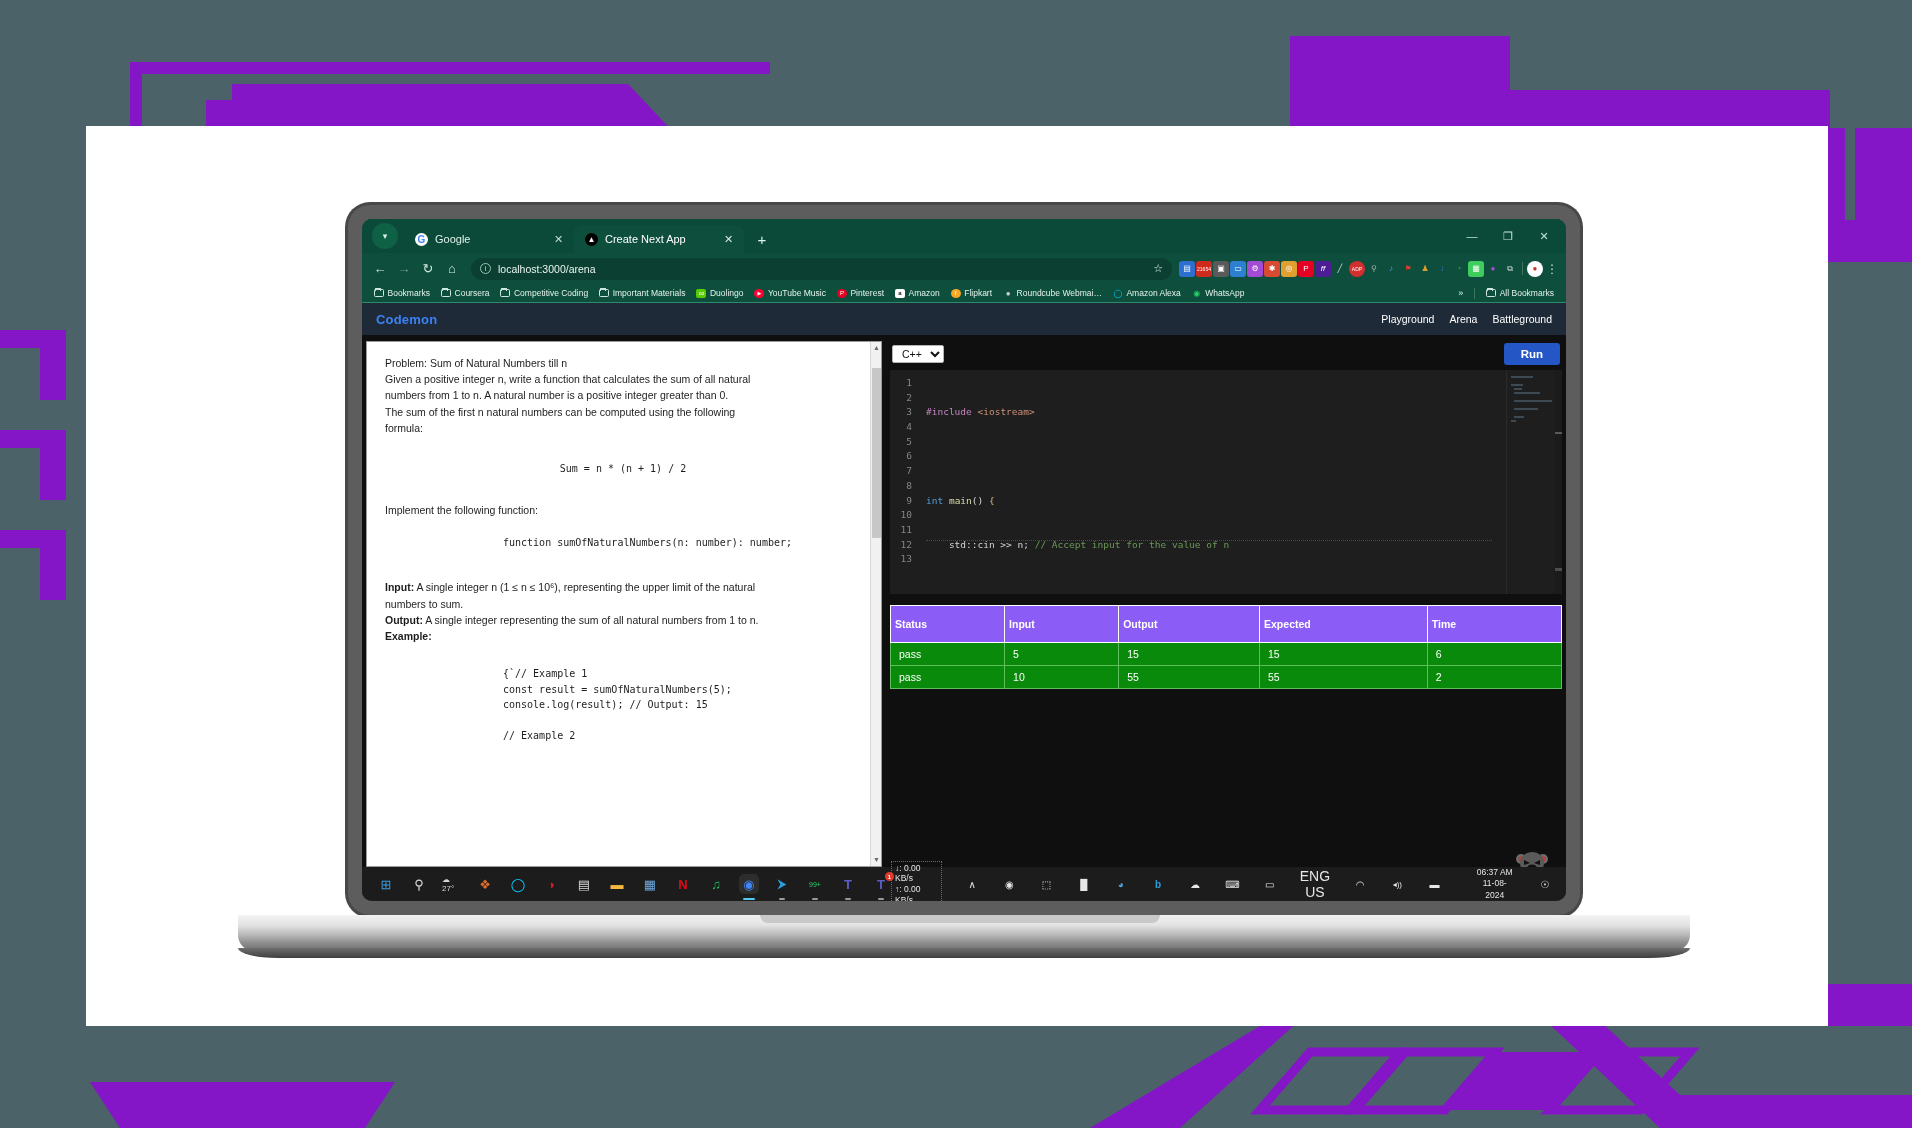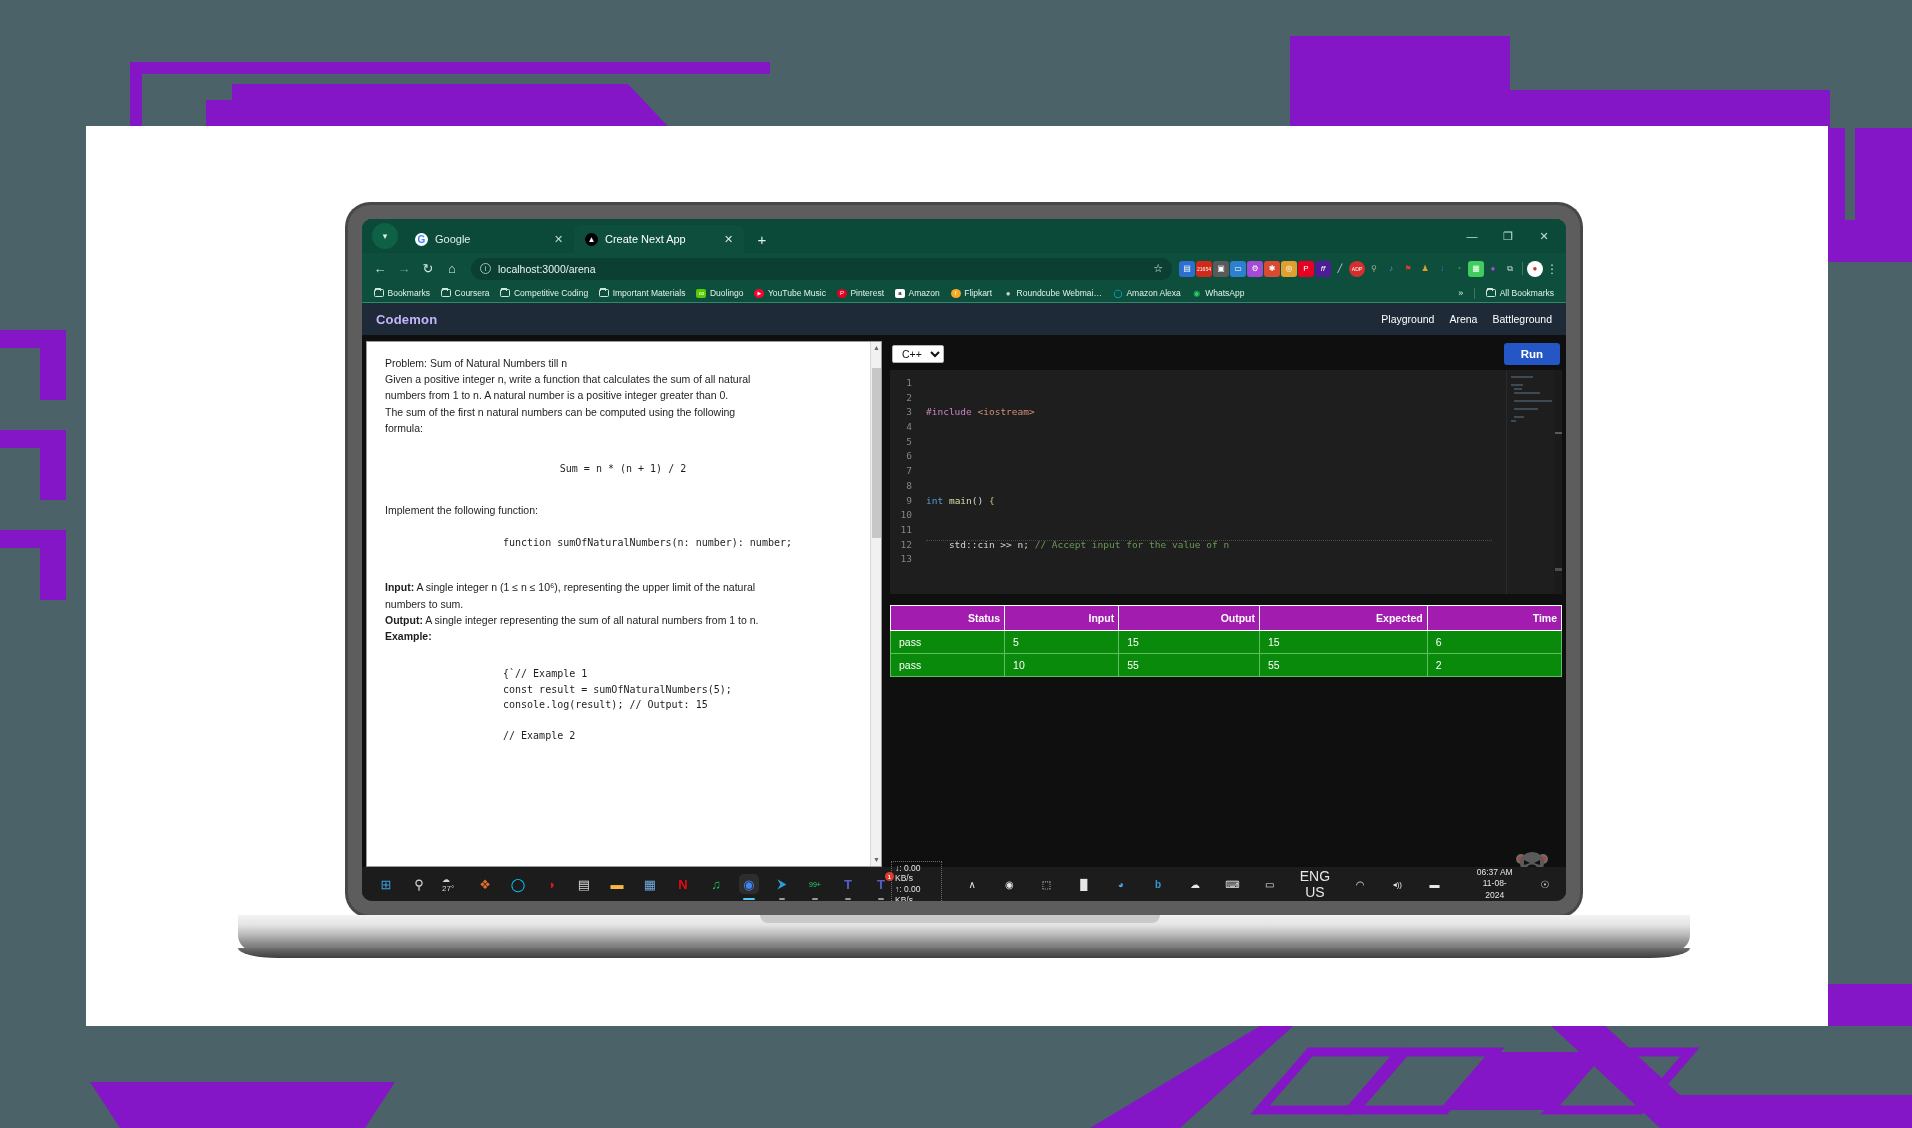--- a/index.html
+++ b/index.html
@@ -86,21 +86,21 @@
   .bm-spacer { margin-left:auto; }
   .bm-chev { padding:0 4px; font-size:9px; }
   .bm-div { width:1px;height:11px;background:#3c7460;margin:0 4px; }
 
   
   .page { flex:1; background:#0f0f0f; display:flex; flex-direction:column; overflow:hidden; }
   .app-header {
     height:33px; background:#1e2a38; display:flex; align-items:center;
     justify-content:space-between; padding:0 14px; border-top:1px solid #2f8a6b;
   }
-  .brand { color:#c4b5fd; font-size:13px; font-weight:bold; letter-spacing:.2px; }
+  .brand { color:#3b82f6; font-size:13px; font-weight:bold; letter-spacing:.2px; }
   .navlinks { display:flex; gap:15px; }
   .navlinks a { color:#ffffff; font-size:10.5px; text-decoration:none; }
 
   .workspace { flex:1; display:flex; padding:6px 4px 0 4px; gap:8px; overflow:hidden; }
 
   
   .problem-panel {
     width:516px; background:#ffffff; border:1px solid #9a9a9a;
     position:relative; overflow:hidden; color:#1d1d1d;
     font-size:10.5px; line-height:1.45; padding:14px 20px 0 18px;
@@ -144,22 +144,22 @@
   .minimap { width:56px; background:#1e1e1e; border-left:1px solid #2a2a2a; position:relative; flex:none; }
   .minimap .mm-line { position:absolute; height:1.5px; background:#4a5a66; opacity:.75; }
   .mini-scroll { position:absolute; right:0; top:0; width:8px; height:100%; background:#1b1b1b; }
   .mini-scroll .mth { position:absolute; left:1px; top:62px; width:7px; height:2px; background:#5a5a5a; }
   .mini-scroll .mth2 { position:absolute; left:1px; top:198px; width:7px; height:3px; background:#4d4d4d; }
 
   
   .results { margin-top:6px; }
   table.results-table { width:100%; border-collapse:collapse; font-size:10.5px; }
   table.results-table th {
-    background:#a21caf; color:#ffffff; font-weight:bold; padding:6px 4px;
-    border:1px solid #ffffff; text-align:right;
+    background:#8b5cf6; color:#ffffff; font-weight:bold; padding:12px 4px;
+    border:1px solid #ffffff; text-align:left;
   }
   table.results-table td {
     background:#0a8a0a; color:#ffffff; padding:5px 8px;
     border:1px solid #5fbf5f; text-align:left;
   }
 
   .mascot { position:absolute; right:14px; bottom:6px; width:40px; height:48px; }
 
   
   .taskbar {

